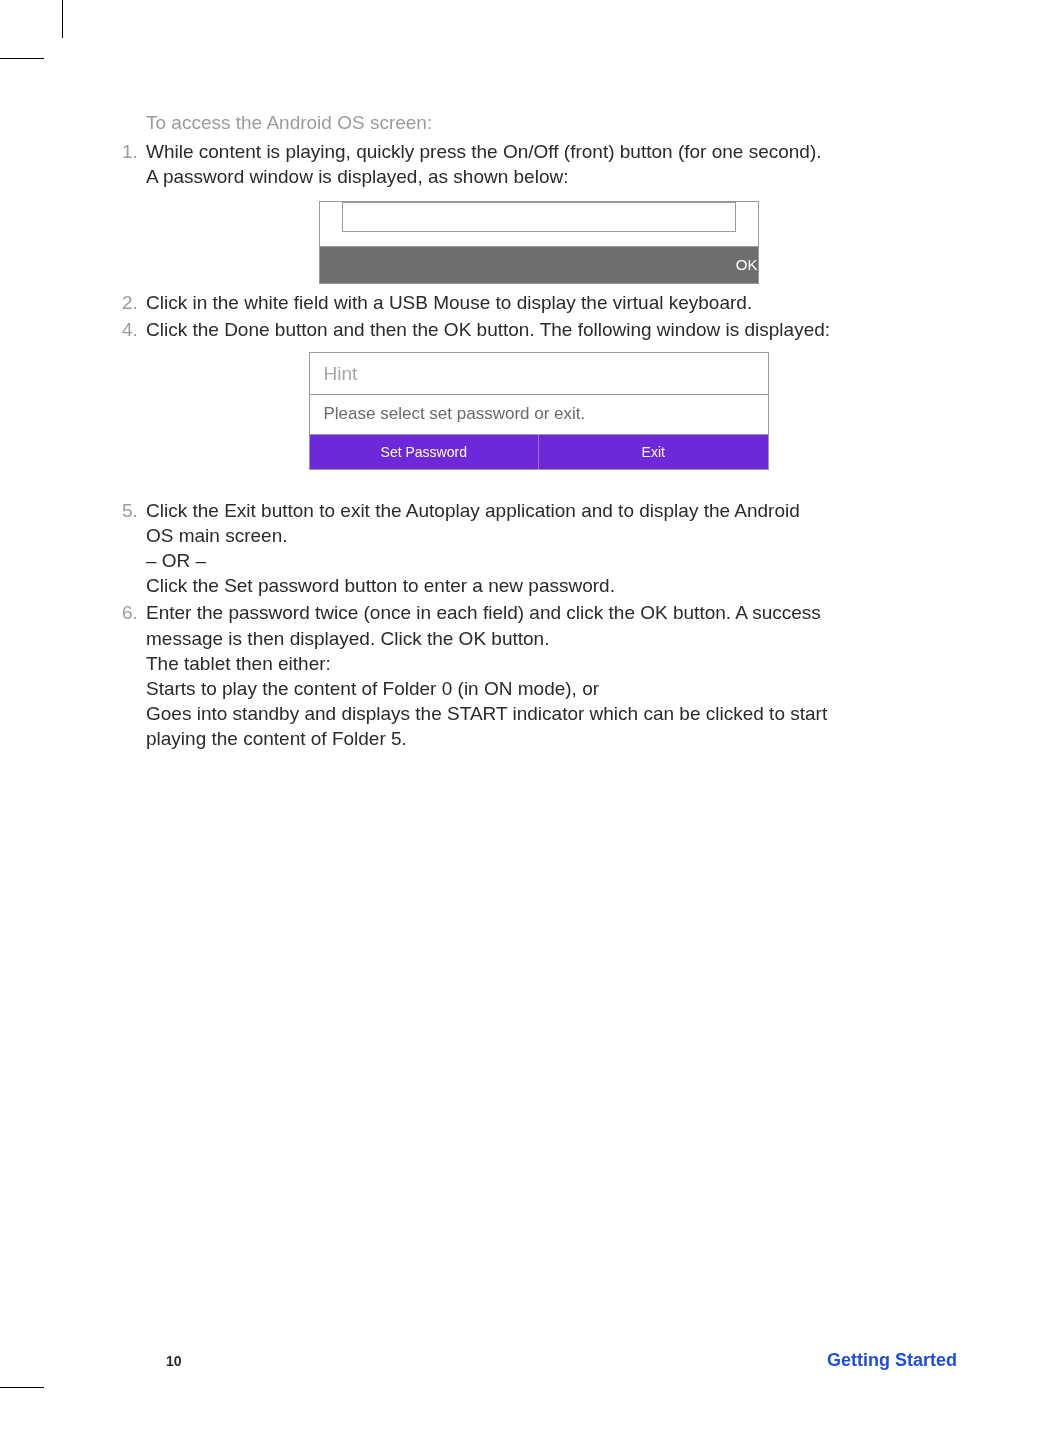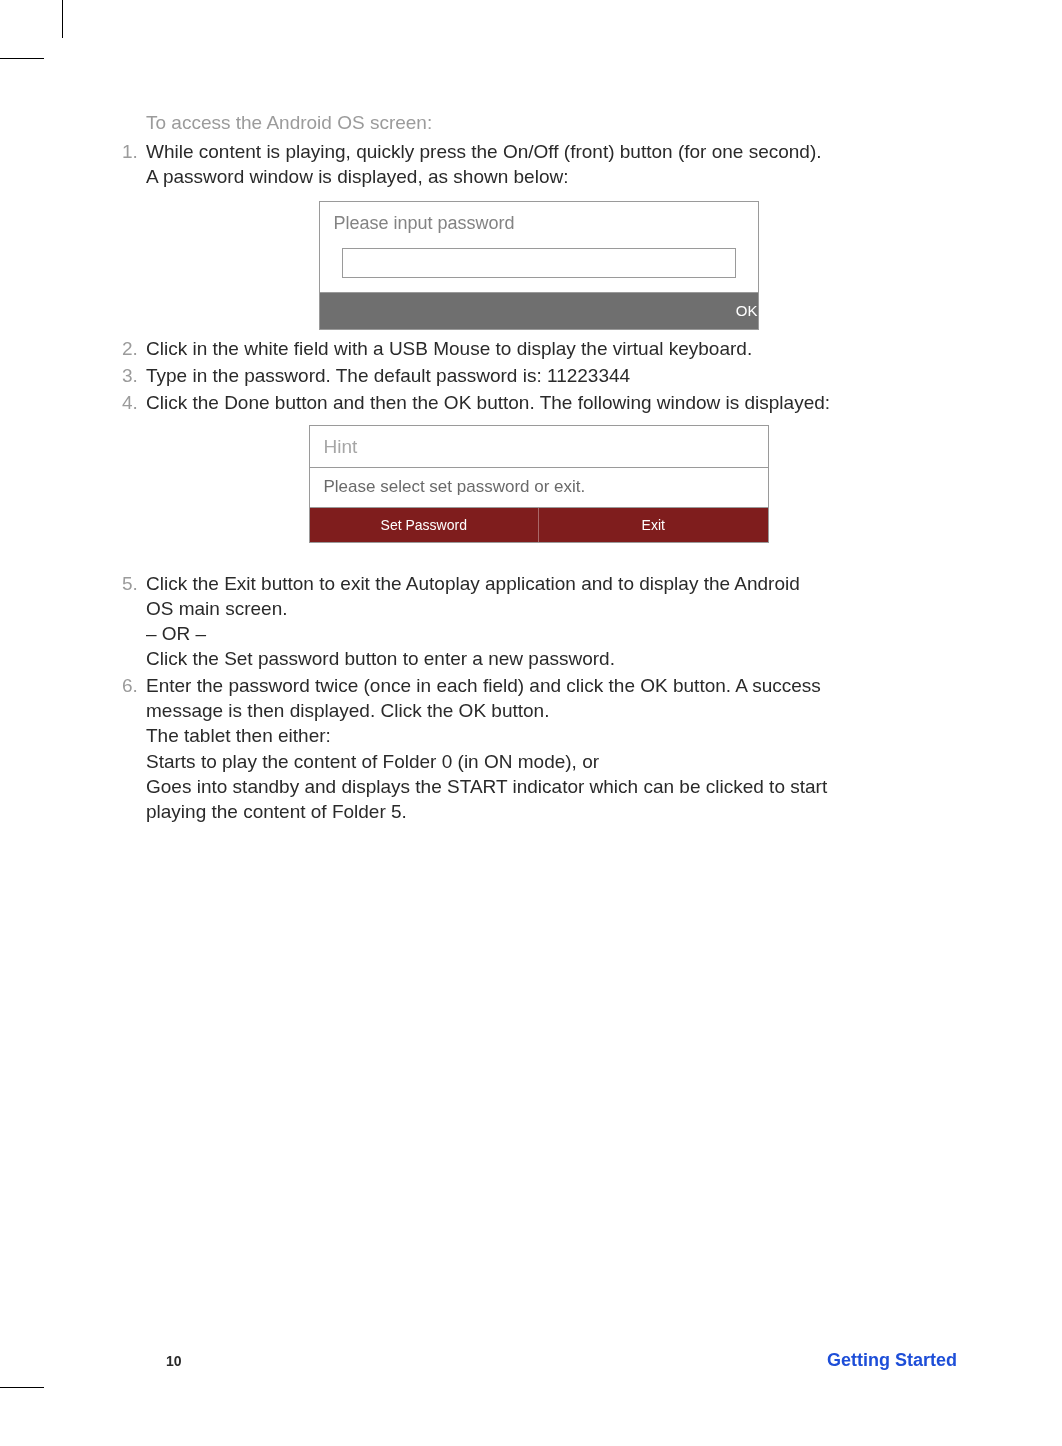--- a/index.html
+++ b/index.html
@@ -112,21 +112,21 @@
       color: #6a6a6a;
       font-size: 17px;
       padding: 8px 14px;
     }
     .dialog2 .btnrow {
       display: flex;
       border-top: 1px solid #9a9a9a;
     }
     .dialog2 .btn {
       flex: 1;
-      background: #7f1d1d;
+      background: #6d28d9;
       color: #fff;
       text-align: center;
       font-size: 14px;
       padding: 8px 0;
     }
     .dialog2 .btn + .btn {
       border-left: 1px solid #ffffff55;
     }
 
     .spacer-before-5 { height: 12px; }
@@ -163,35 +163,31 @@
   <div class="heading">To access the Android OS screen:</div>
 
   <ol class="steps">
     <li>
       <span class="num">1.</span><span class="txt">While content is playing, quickly press the On/Off (front)  button (for one second).</span>
       <span class="cont">A password window is displayed, as shown below:</span>
     </li>
   </ol>
 
   <div class="dialog1">
-    <div class="title">Please input password</div>
     <div class="field-row">
       <div class="field"></div>
     </div>
     <div class="btnrow">
       <div class="btn">OK</div>
     </div>
   </div>
 
   <ol class="steps">
     <li>
       <span class="num">2.</span><span class="txt">Click in the white field with a USB Mouse to display the virtual keyboard.</span>
-    </li>
-    <li>
-      <span class="num">3.</span><span class="txt">Type in the password. The default password is: 11223344</span>
     </li>
     <li>
       <span class="num">4.</span><span class="txt">Click the Done button and then the OK button. The following window is displayed:</span>
     </li>
   </ol>
 
   <div class="dialog2">
     <div class="title">Hint</div>
     <div class="message">Please select set password or exit.</div>
     <div class="btnrow">

